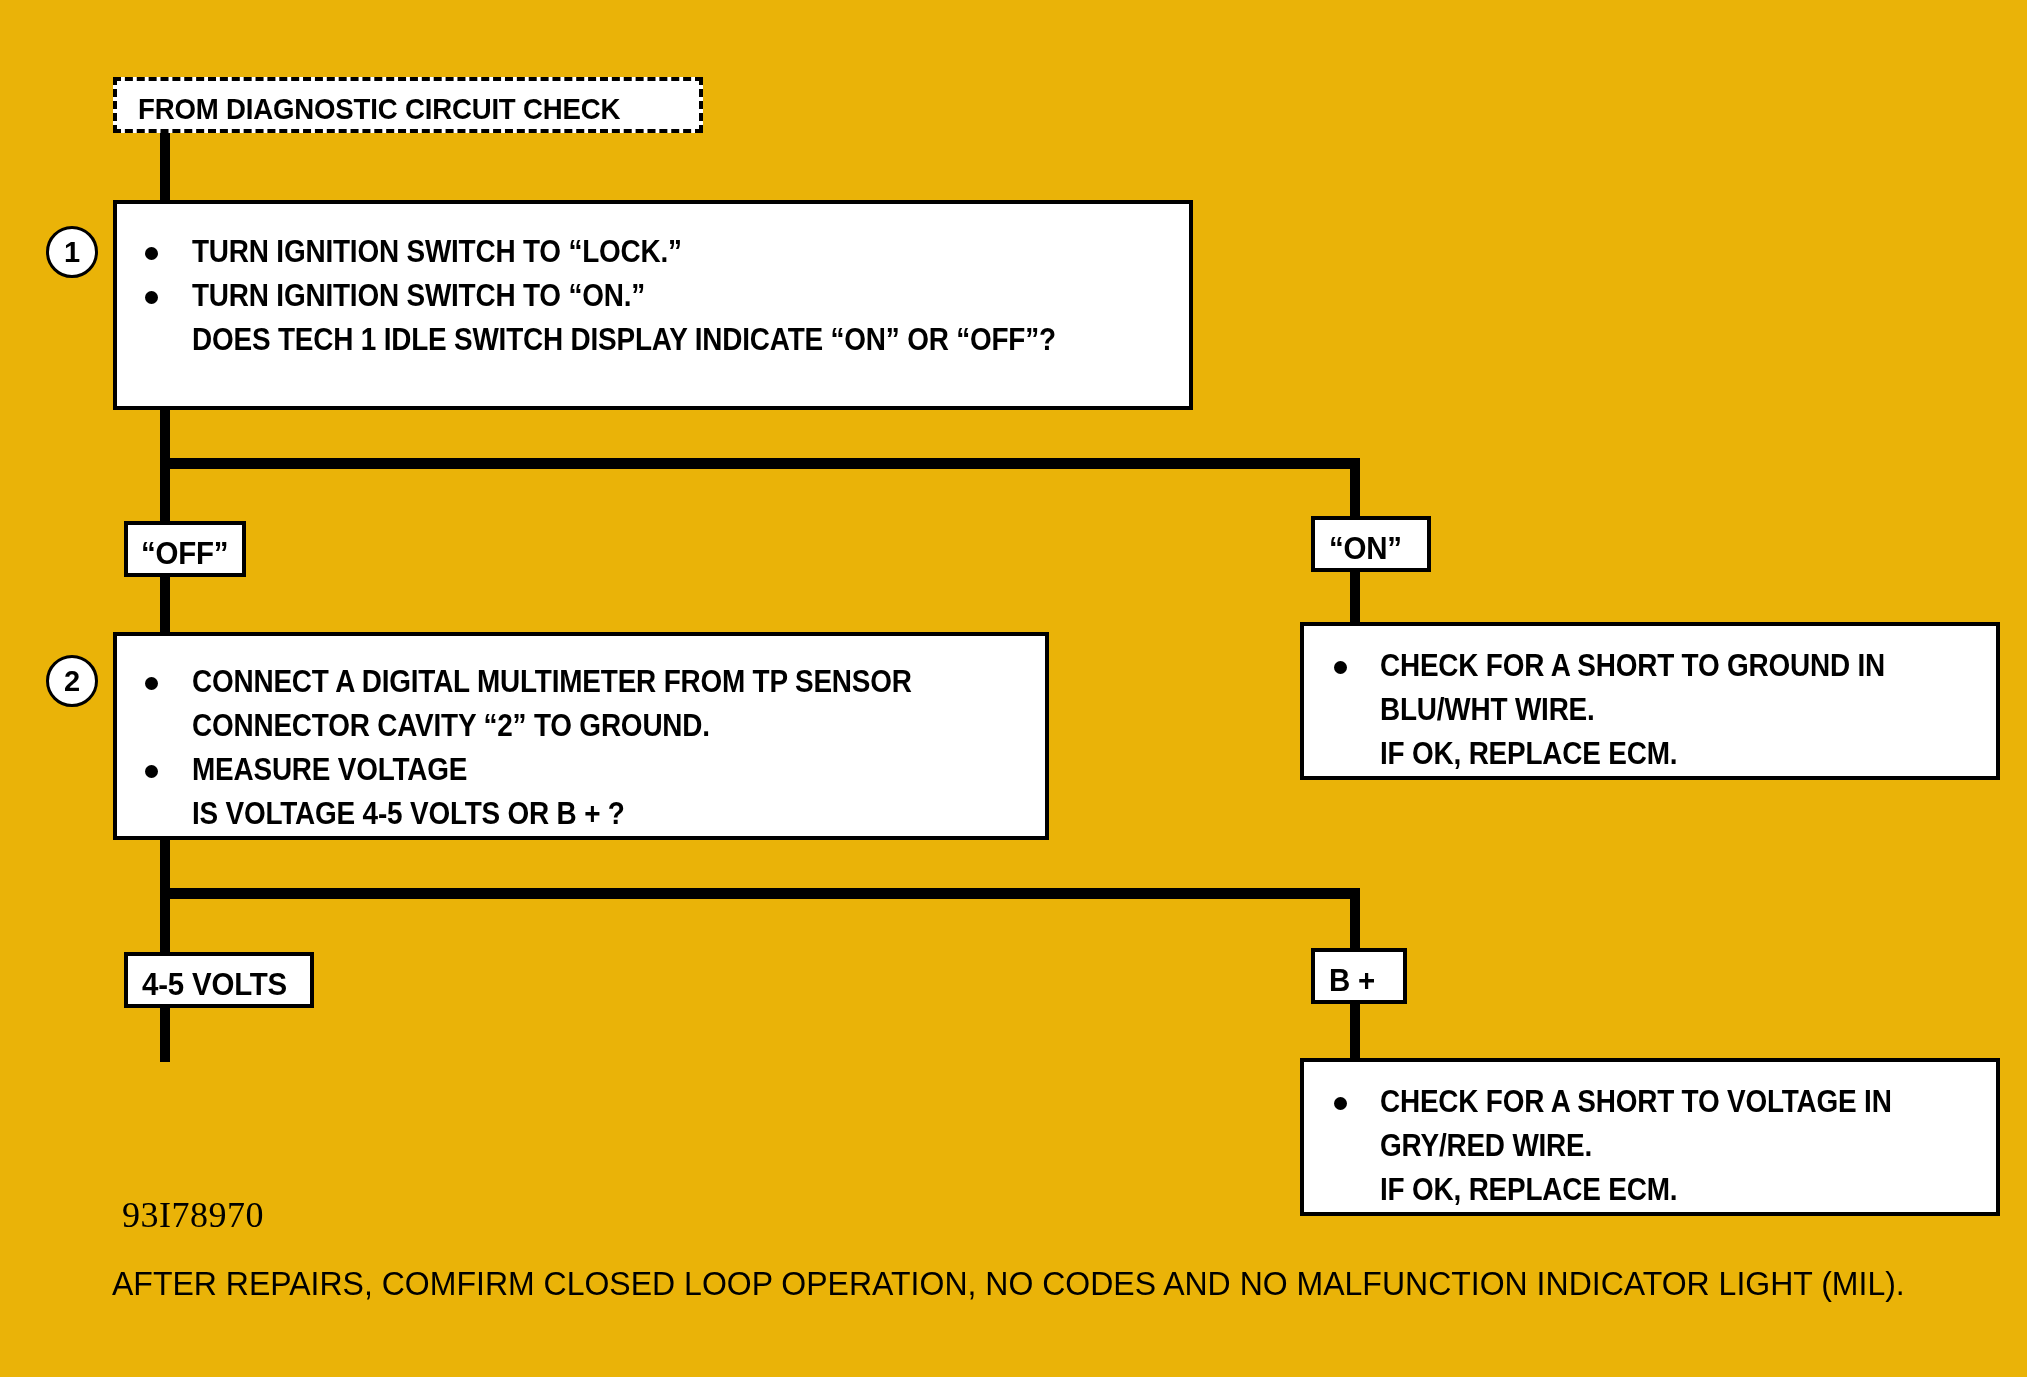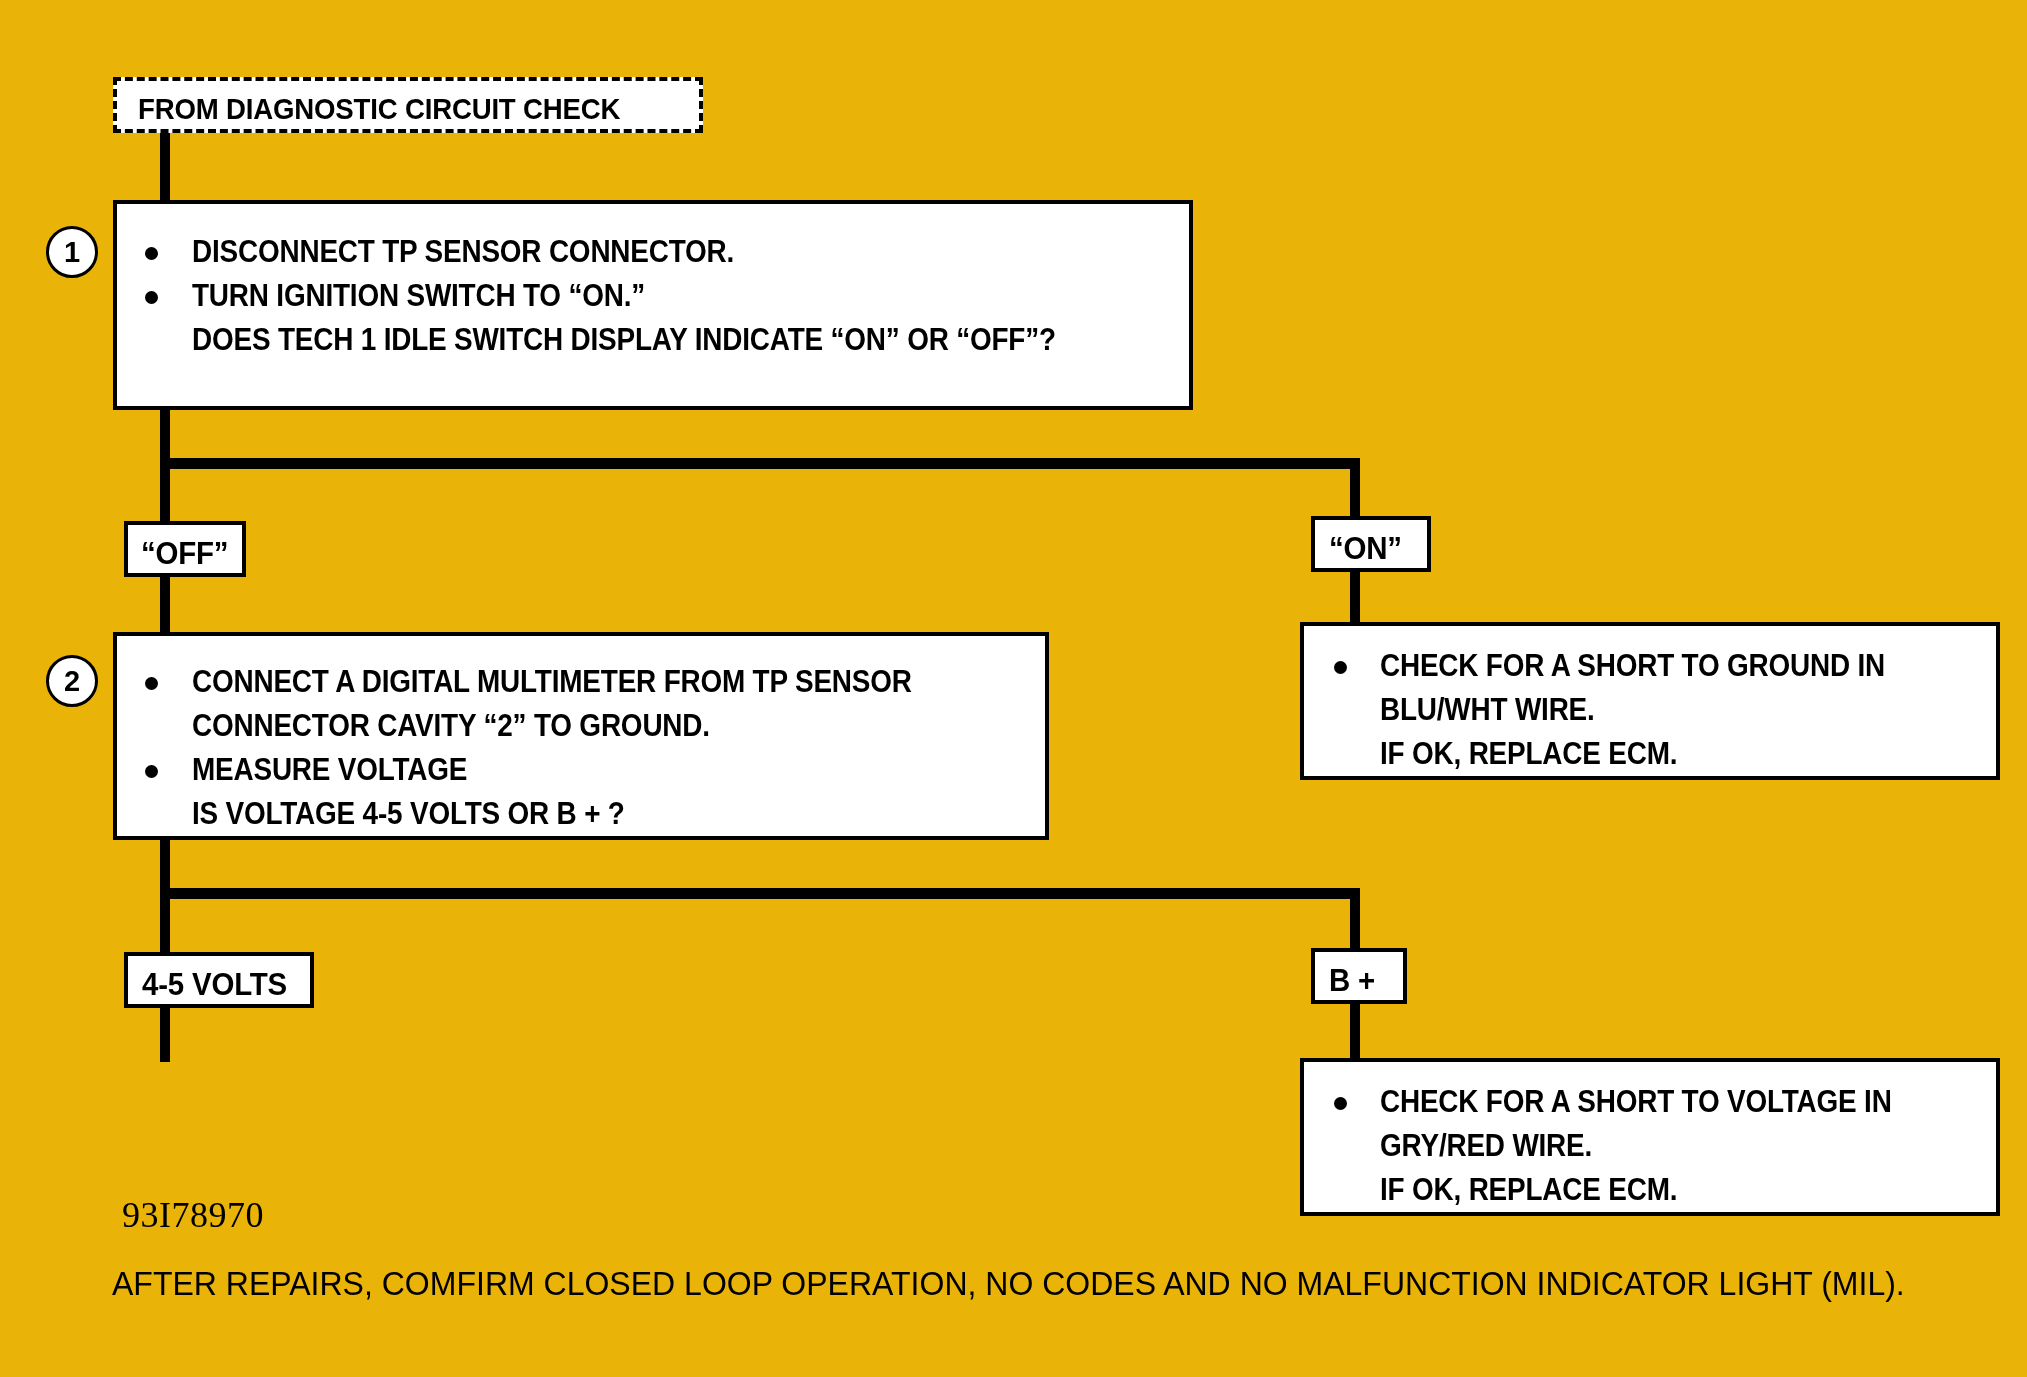--- a/index.html
+++ b/index.html
@@ -145,21 +145,21 @@
   <div class="vline" style="left:160px; top:128px; height:80px;"></div>
 
   <div class="stepnum" style="left:46px; top:226px;">
     <span>1</span>
   </div>
 
   <div class="box" style="left:113px; top:200px; width:1080px; height:210px;">
     <ul class="blist" style="padding-top:26px;">
       <li class="bitem" style="height:44px;">
         <span class="bullet" style="left:28px; top:17px;"></span>
-        <span class="txt body-txt bline" style="position:absolute; left:75px; top:6px;">DISCONNECT TP SENSOR CONNECTOR.</span>
+        <span class="txt body-txt bline" style="position:absolute; left:75px; top:6px;">TURN IGNITION SWITCH TO “LOCK.”</span>
       </li>
       <li class="bitem" style="height:88px;">
         <span class="bullet" style="left:28px; top:17px;"></span>
         <span class="txt body-txt bline" style="position:absolute; left:75px; top:6px;">TURN IGNITION SWITCH TO “ON.”</span>
         <span class="txt body-txt bline" style="position:absolute; left:75px; top:50px;">DOES TECH 1 IDLE SWITCH DISPLAY INDICATE “ON” OR “OFF”?</span>
       </li>
     </ul>
   </div>
 
   <div class="vline" style="left:160px; top:405px; height:140px;"></div>

